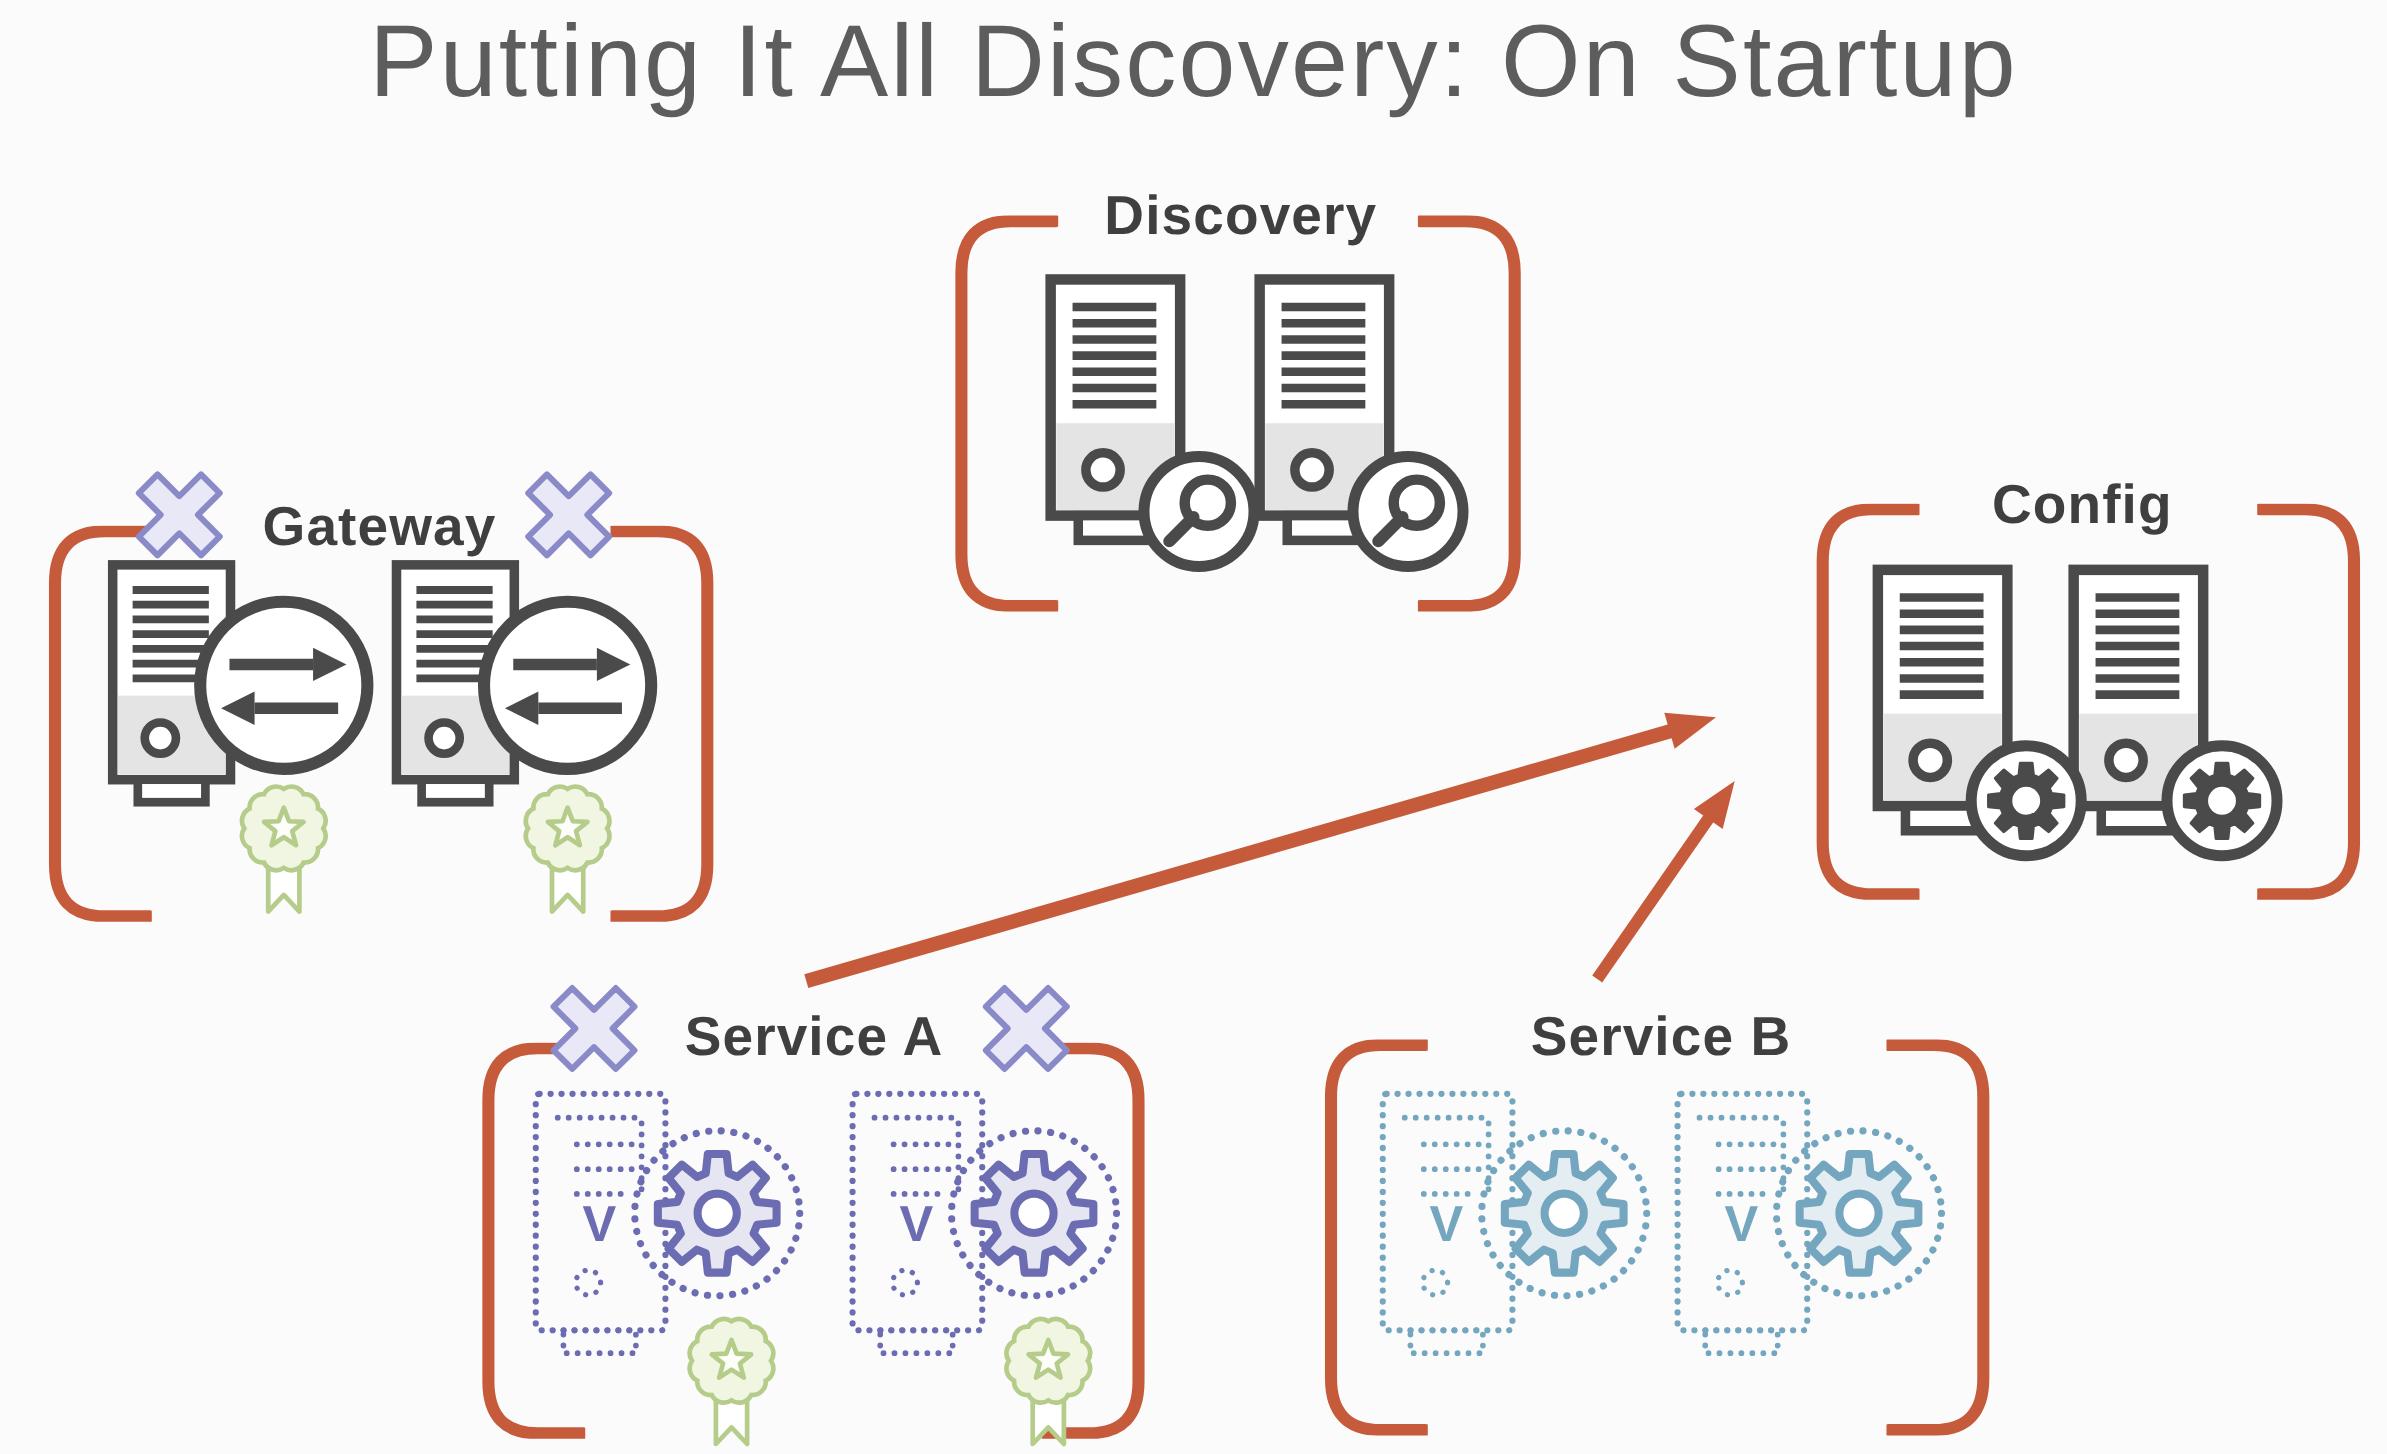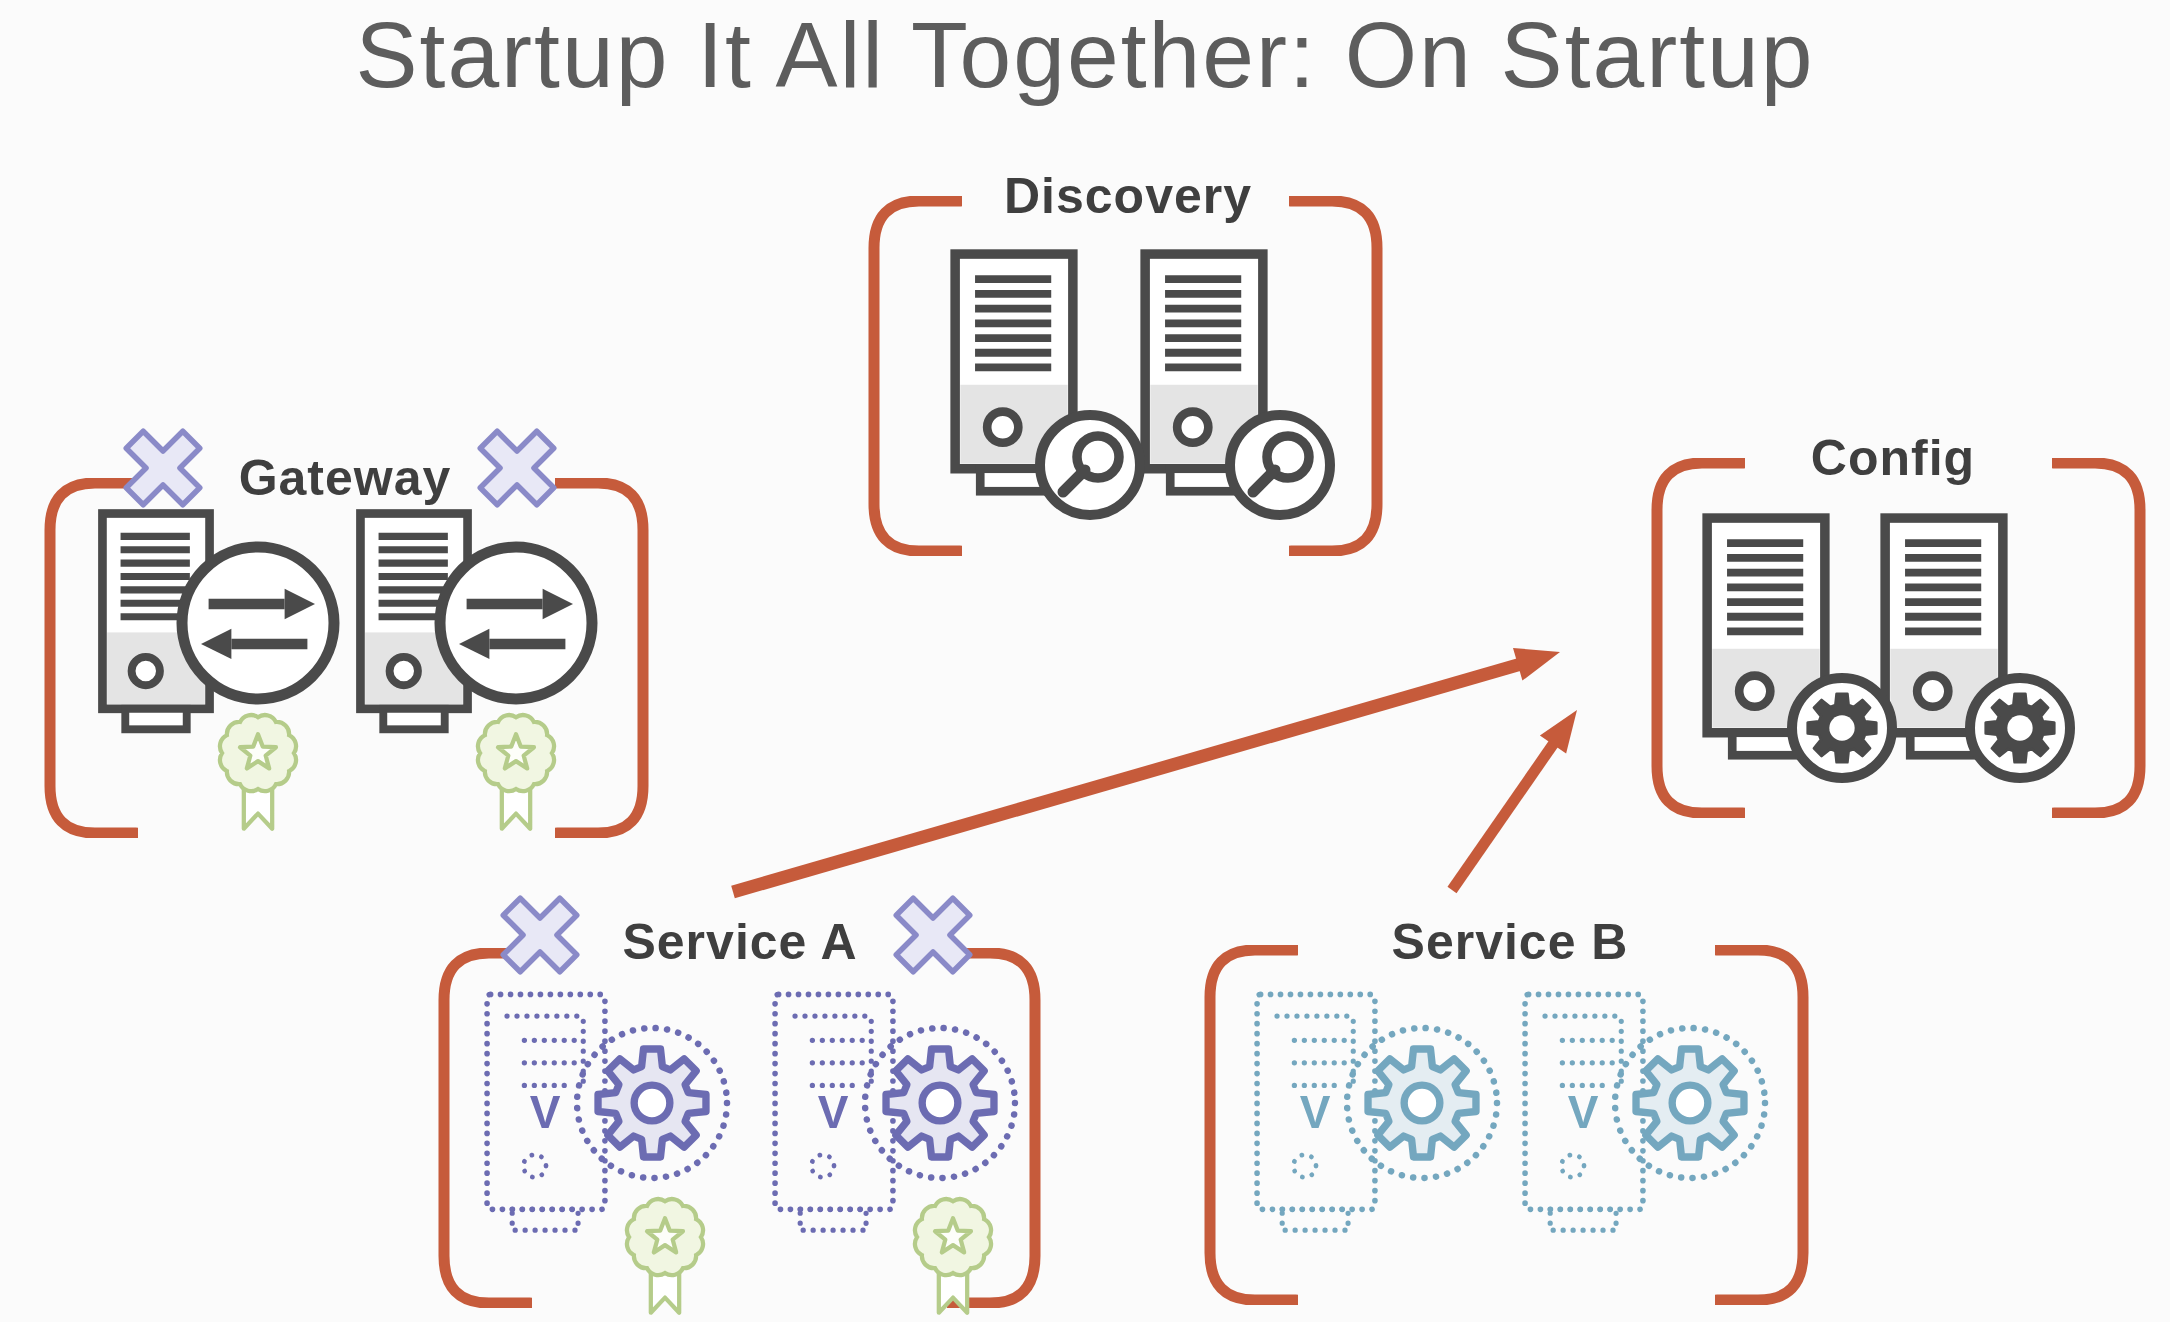--- a/index.html
+++ b/index.html
@@ -18,21 +18,21 @@
   .dark{color:#4a4a4a;}
   .dots{stroke-dasharray:0.1 11.4;stroke-linecap:round;}
   .arrow{stroke:#c65b3b;fill:none;}
   .arrowhead{fill:#c65b3b;stroke:none;}
 </style>
 </head>
 <body>
 
 <div class="canvas">
 
-  <h1 class="title">Startup It All Together: On Startup</h1>
+  <h1 class="title">Putting It All Discovery: On Startup</h1>
 
   <svg width="0" height="0" style="position:absolute" aria-hidden="true">
     <defs>
       <symbol id="bracket" viewBox="0 0 95 360">
         <path d="M93,5 H52 Q7,5 7,52 V308 Q7,355 52,355 H93" fill="none" stroke="currentColor" stroke-width="11" stroke-linecap="round"></path>
       </symbol>
 
       <symbol id="tower-solid" viewBox="0 0 150 320">
         <rect x="7" y="7" width="136" height="248" fill="#ffffff" stroke="#4a4a4a" stroke-width="11"></rect>
         <rect x="13" y="158" width="124" height="91" fill="#e4e4e4"></rect>

